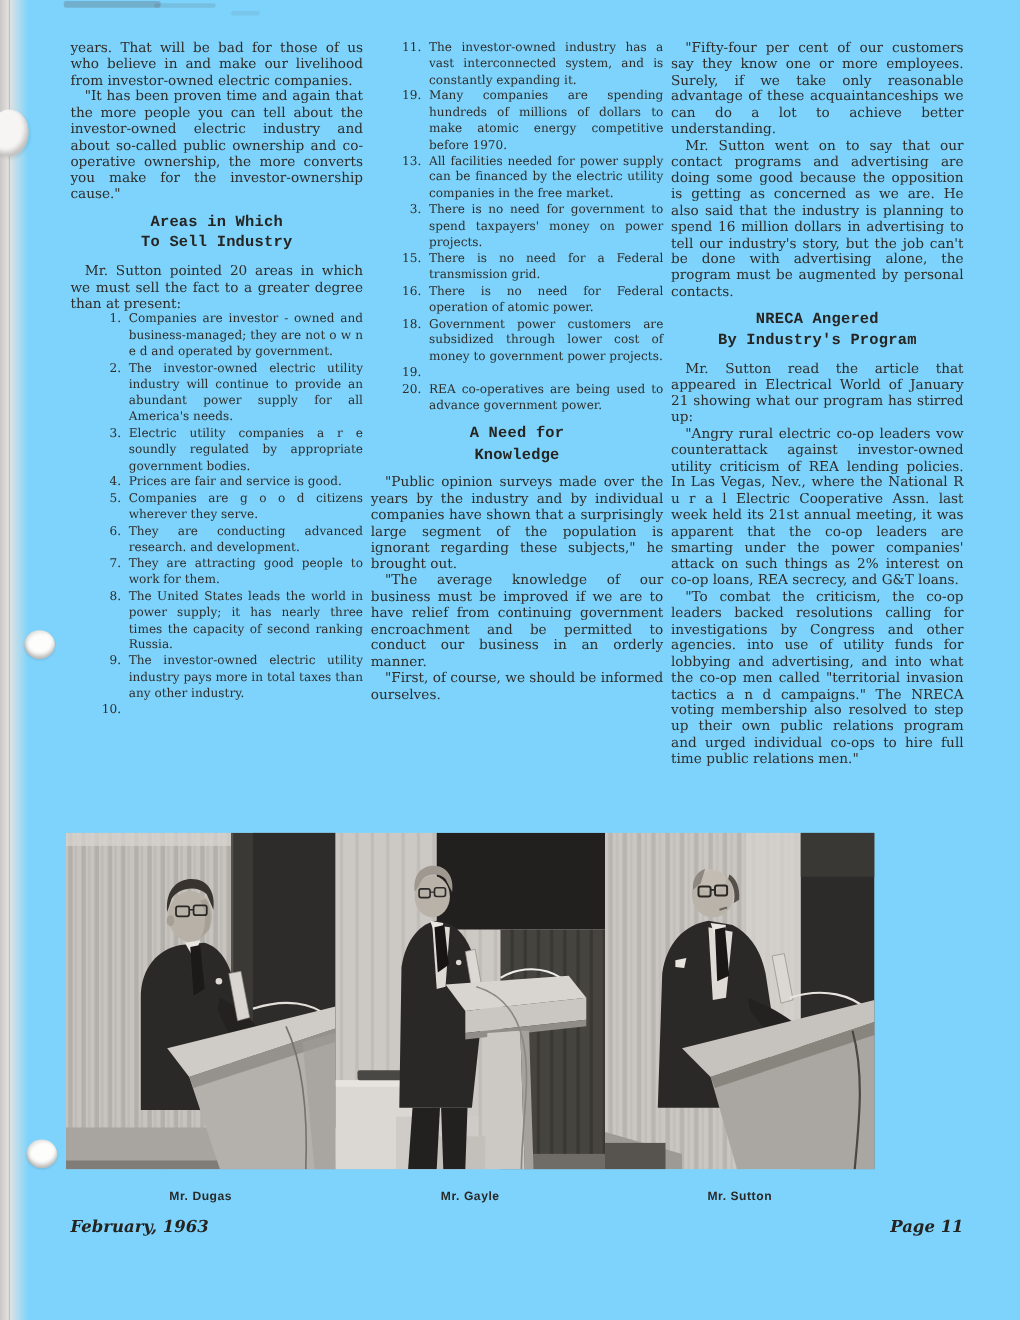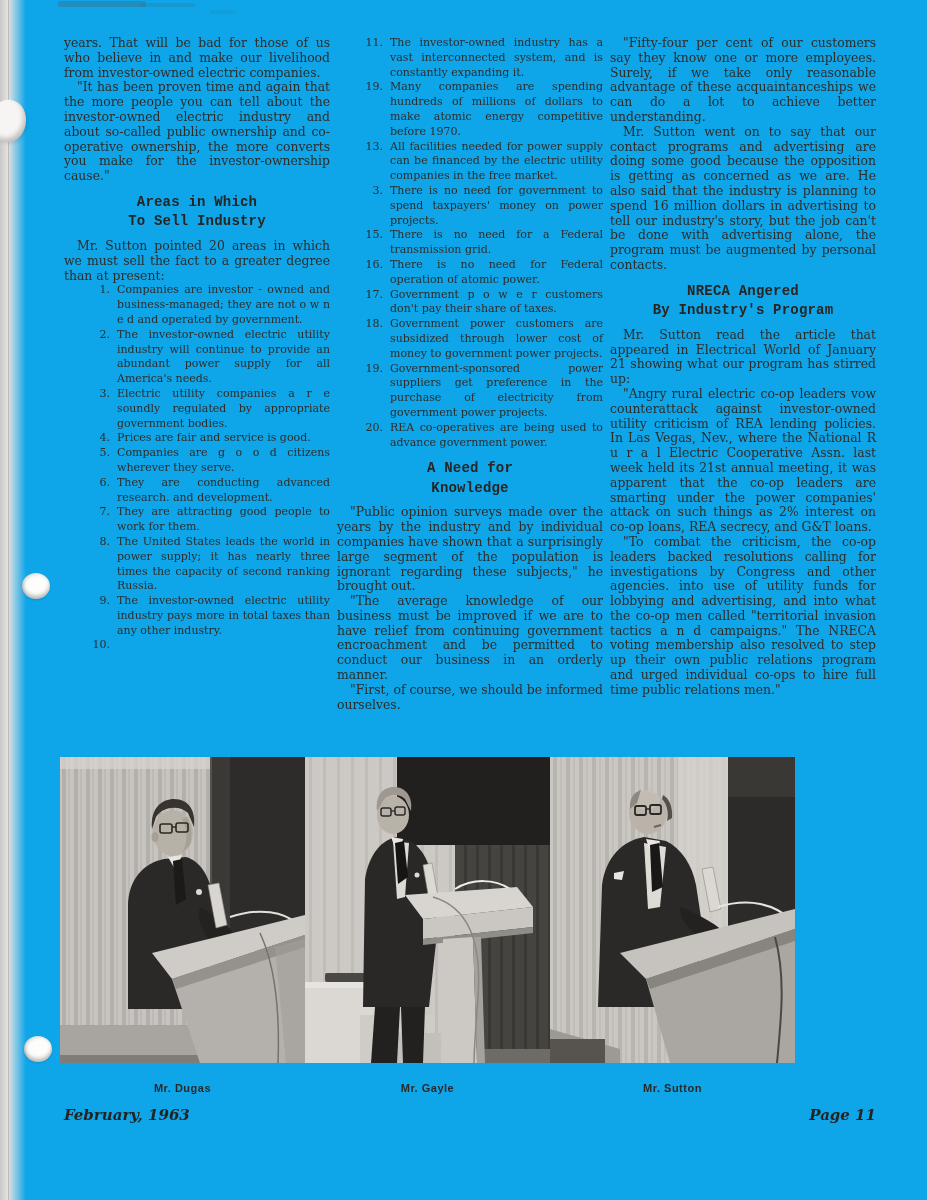--- a/index.html
+++ b/index.html
@@ -1,17 +1,17 @@
 <!DOCTYPE html>
 <html><head>
 <meta charset="utf-8">
 <style>
   html,body{margin:0;padding:0;background:#ffffff;}
   .page{
-    position:relative;width:927px;height:1200px;background:#0ea5e9;overflow:hidden;
+    position:relative;width:927px;height:1200px;background:#7dd3fc;overflow:hidden;
     font-family:"DejaVu Serif","Liberation Serif",serif;color:#2f2d2a;
   }
   .edge-left{position:absolute;left:0;top:0;bottom:0;width:26px;
     background:linear-gradient(to right,#c9c8c6 0px,#e4e3e1 8px,rgba(251,251,249,0) 26px);}
   .edge-left-line{position:absolute;left:8px;top:0;bottom:0;width:1px;background:rgba(120,118,115,.35);}
   .smudge{position:absolute;background:#55544f;border-radius:2px;}
   .s1{left:58px;top:1px;width:88px;height:6px;opacity:.28;}
   .s2{left:140px;top:3px;width:56px;height:4px;opacity:.16;}
   .s3{left:210px;top:10px;width:26px;height:4px;opacity:.10;}
   .torn-notch{position:absolute;left:-8px;top:100px;width:34px;height:42px;border-radius:46% 60% 55% 50%;
@@ -127,30 +127,25 @@
           </div>
           <div class="num-item">
             <span class="num">15.</span>
             <span class="itxt">There is no need for a Federal transmission grid.</span>
           </div>
           <div class="num-item">
             <span class="num">16.</span>
             <span class="itxt">There is no need for Federal operation of atomic power.</span>
           </div>
           <div class="num-item">
-            <span class="num">17.</span>
-            <span class="itxt">Government p o w e r customers don't pay their share of taxes.</span>
-          </div>
-          <div class="num-item">
             <span class="num">18.</span>
             <span class="itxt">Government power customers are subsidized through lower cost of money to government power projects.</span>
           </div>
           <div class="num-item">
             <span class="num">19.</span>
-            <span class="itxt">Government-sponsored power suppliers get preference in the purchase of electricity from government power projects.</span>
           </div>
           <div class="num-item">
             <span class="num">20.</span>
             <span class="itxt">REA co-operatives are being used to advance government power.</span>
           </div>
         </div>
       <h2 class="heading">
         <span>A Need for</span><br>
         <span>Knowledge</span>
       </h2>

